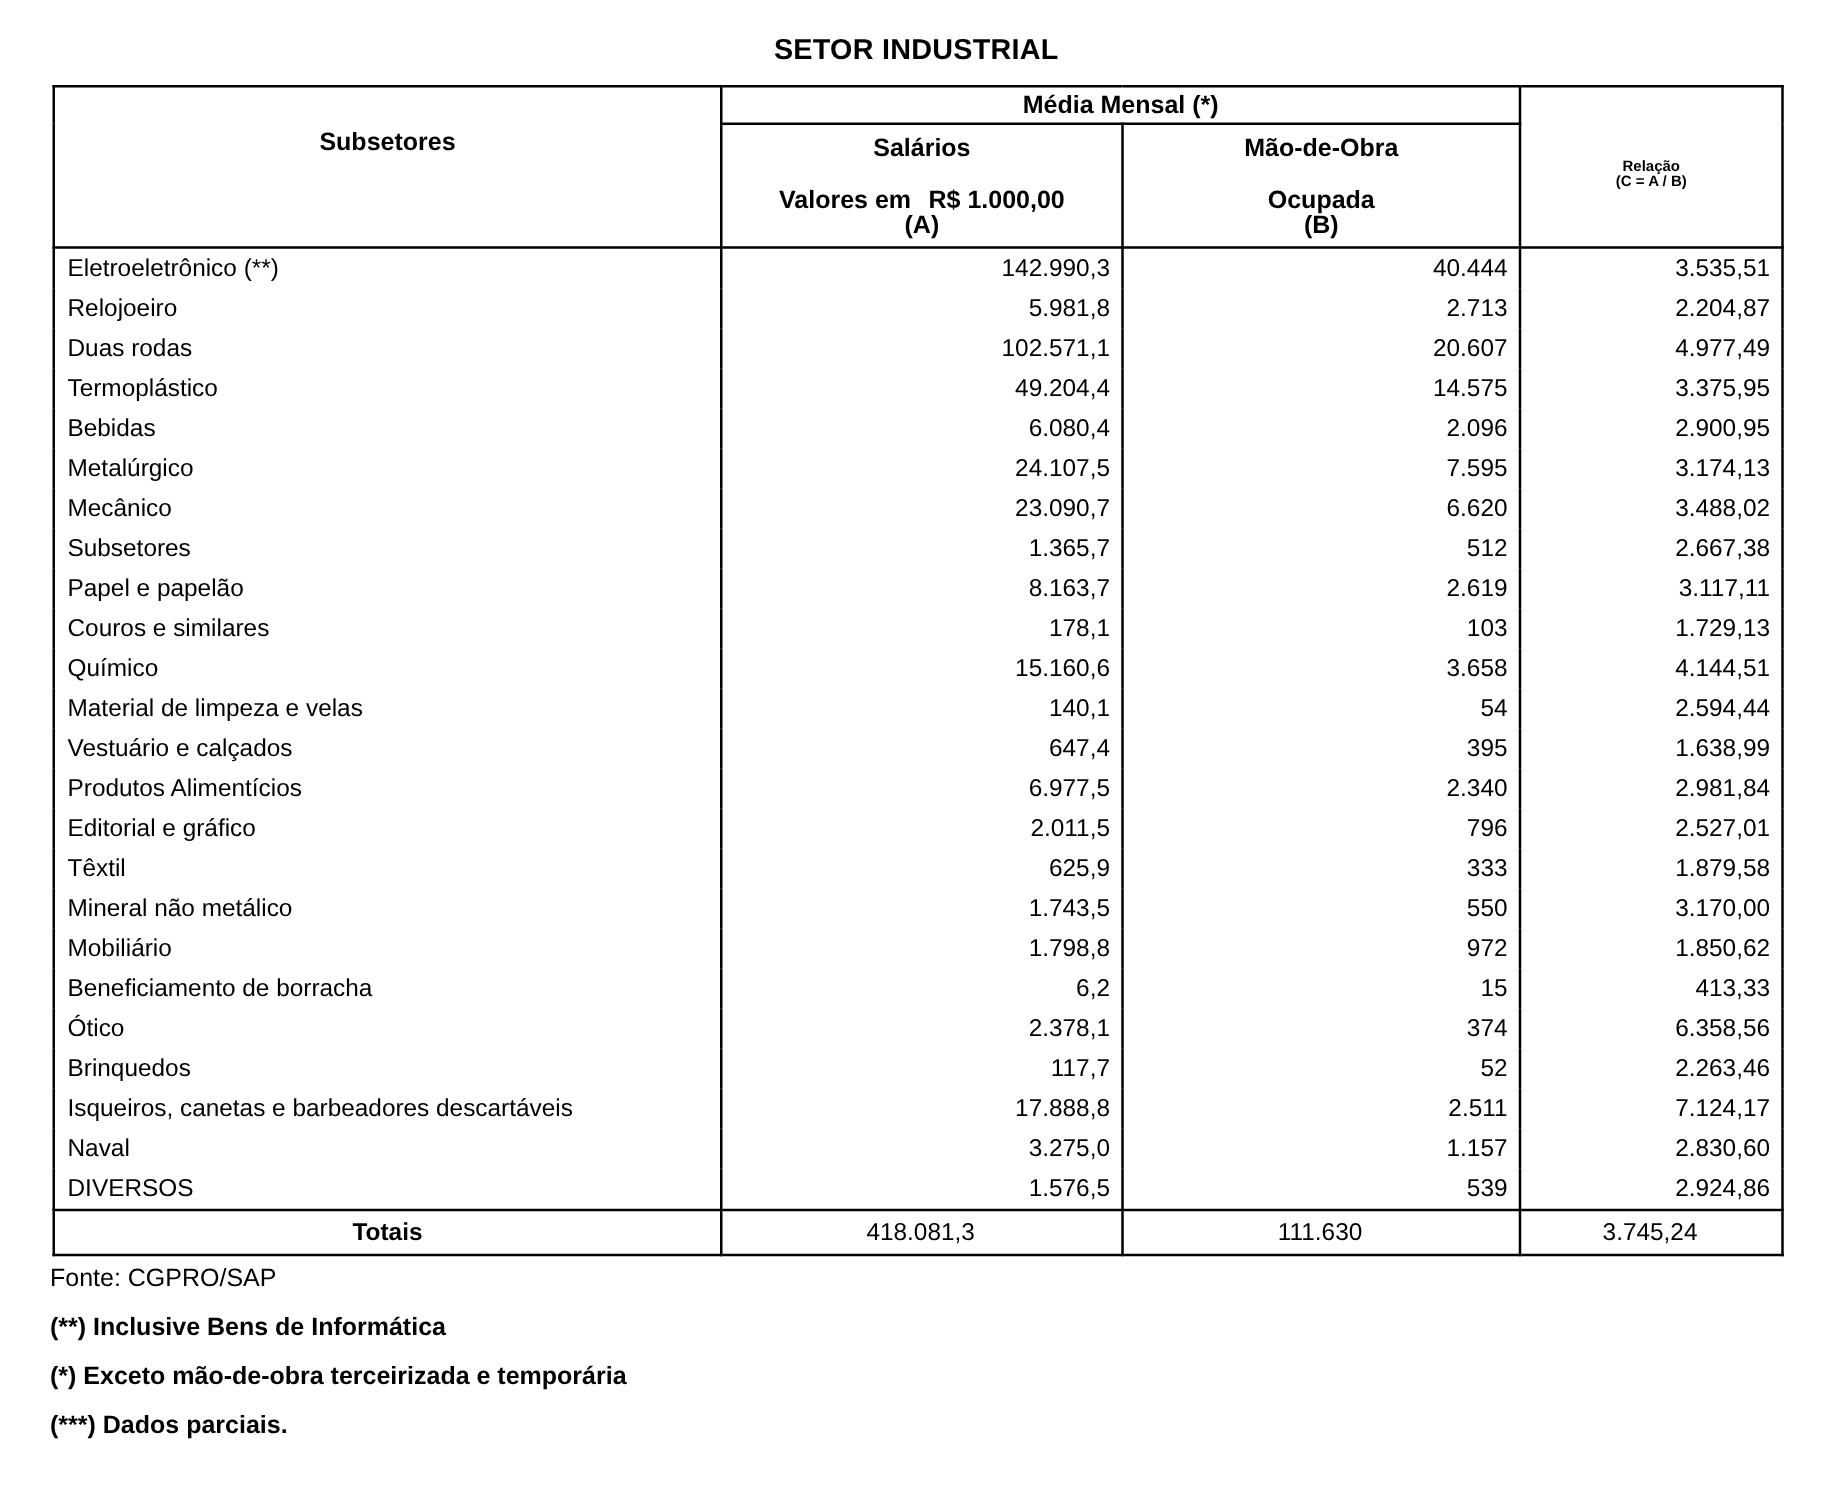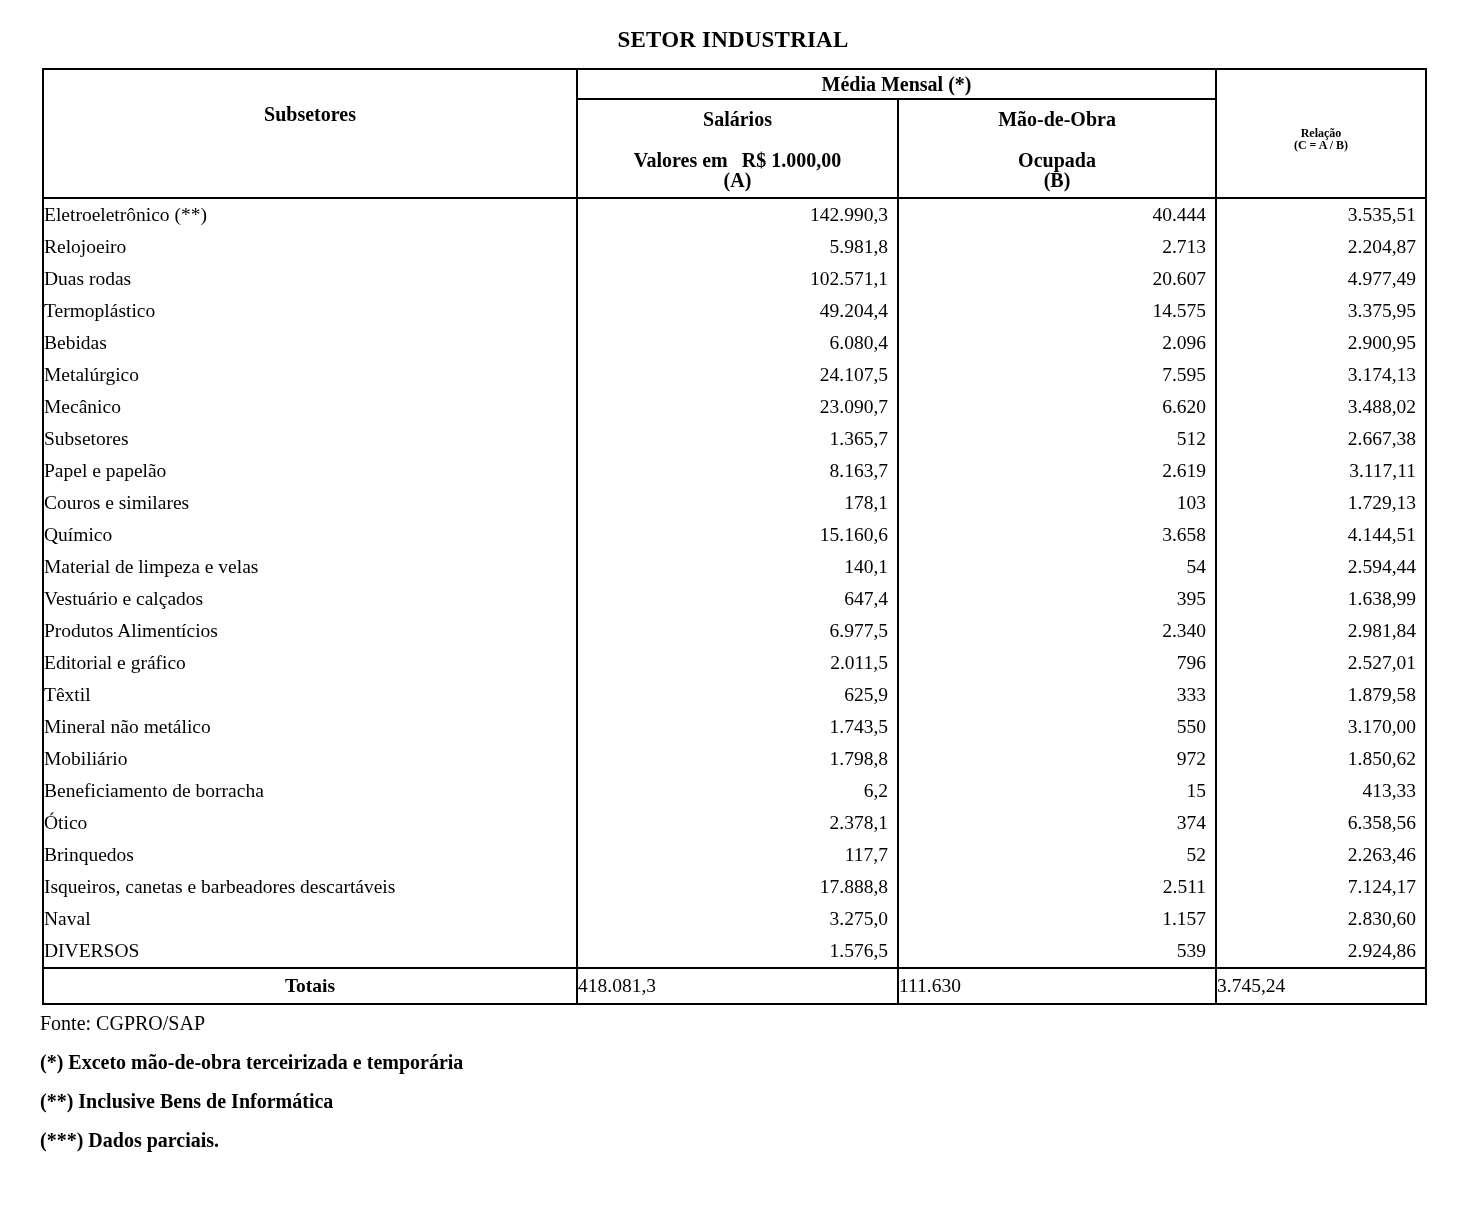--- a/index.html
+++ b/index.html
@@ -13,21 +13,20 @@
     font-family: "Liberation Sans", sans-serif;
     color: #000000;
     -webkit-font-smoothing: antialiased;
   }
 
   .page {
     position: relative;
     width: 1466px;
     height: 1208px;
     box-sizing: border-box;
-    font-family: Liberation Serif, serif;
   }
 
   
   .titles {
     padding-top: 28px;
     text-align: center;
   }
   .title-line {
     font-size: 23px;
     font-weight: bold;
@@ -134,20 +133,21 @@
     height: 32px;
     padding: 0;
     font-size: 19.5px;
     font-weight: normal;
     vertical-align: middle;
     border-left: 2px solid #000;
     border-right: 2px solid #000;
   }
   tbody tr.data-row td.cell-name {
     text-align: left;
+    padding-left: 10px;
     border-left: 2px solid #000;
     border-right: 2px solid #000;
   }
   tbody tr.data-row td.cell-num {
     text-align: right;
     padding-right: 9px;
   }
   tbody tr.data-row:first-child td {
     border-top: 0;
   }
@@ -164,21 +164,21 @@
     border-top: 2px solid #000;
     border-bottom: 2px solid #000;
     border-left: 2px solid #000;
     border-right: 2px solid #000;
   }
   tr.totals-row td.totals-label {
     text-align: center;
     font-weight: bold;
   }
   tr.totals-row td.cell-num {
-    text-align: left;
+    text-align: center;
     padding-right: 2px;
     font-weight: normal;
   }
 
   
   .footnotes {
     margin-left: 40px;
     margin-top: 8px;
   }
   .fn {
@@ -389,18 +389,18 @@
             <td class="cell-num">418.081,3</td>
             <td class="cell-num">111.630</td>
             <td class="cell-num">3.745,24</td>
           </tr>
         </tfoot>
     </table>
   </div>
 
   <div class="footnotes" id="footnotes">
       <div class="fn source">Fonte: CGPRO/SAP</div>
+      <div class="fn note">(**) Inclusive Bens de Informática</div>
       <div class="fn note">(*) Exceto mão-de-obra terceirizada e temporária</div>
-      <div class="fn note">(**) Inclusive Bens de Informática</div>
       <div class="fn note">(***) Dados parciais.</div>
     </div>
 
 </div>
 
 </body></html>

